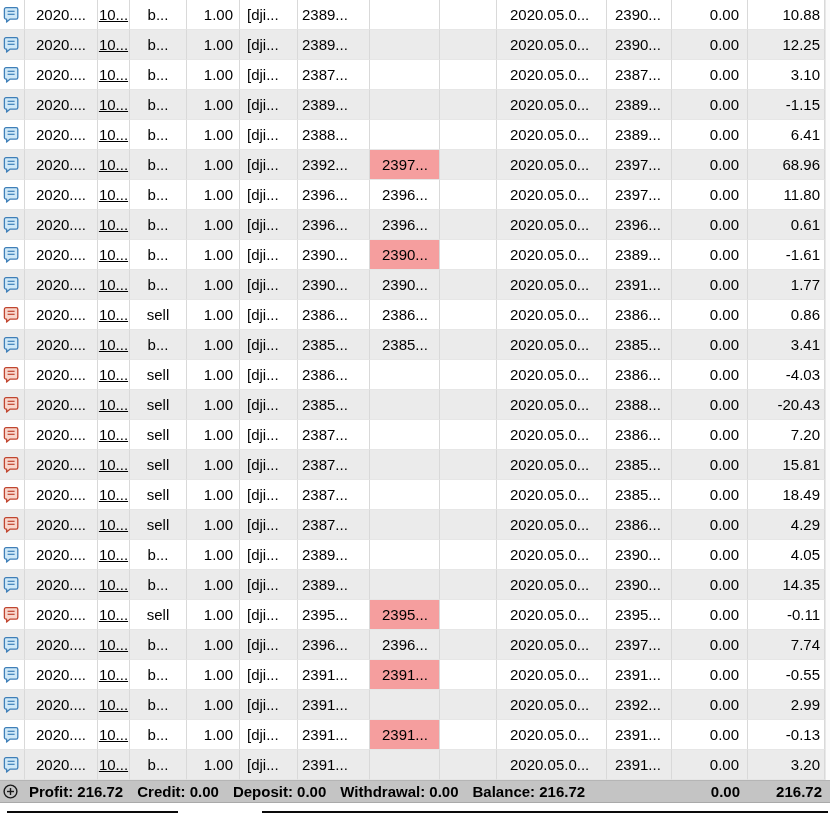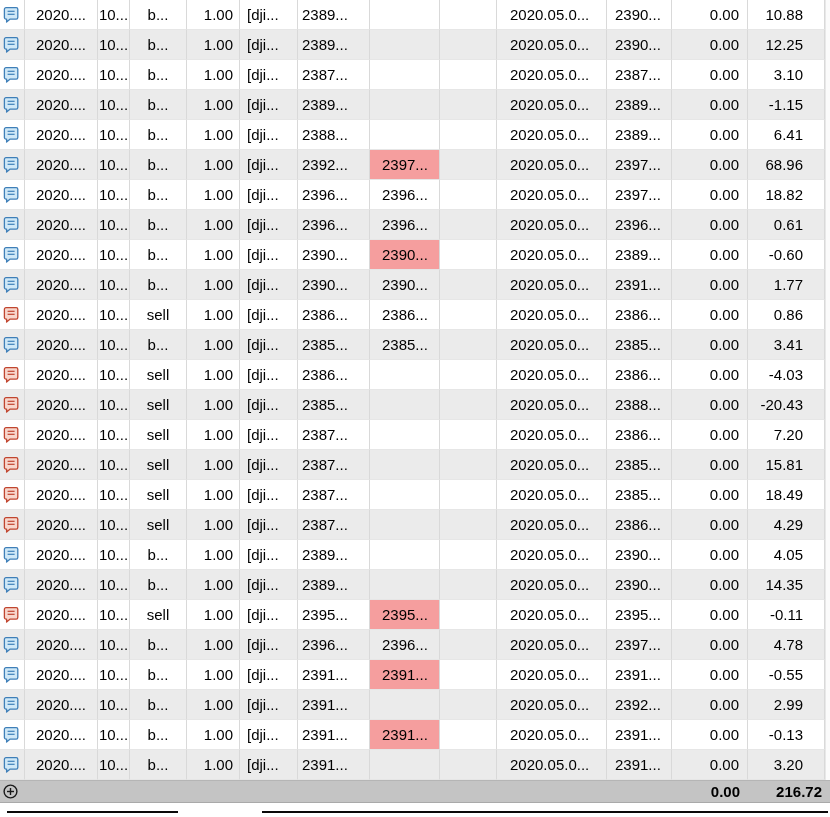--- a/index.html
+++ b/index.html
@@ -9,31 +9,31 @@
   .row{display:flex;height:30px;box-sizing:border-box;background:#fff;}
   .row.alt{background:#ebebeb;}
   .cell{height:100%;display:flex;align-items:center;box-sizing:border-box;
         border-right:1px solid #d9d9d9;border-bottom:1px solid #e6e6e6;
         padding:0 6px;white-space:nowrap;overflow:hidden;}
   .a-left{justify-content:flex-start;}
   .a-right{justify-content:flex-end;}
   .a-center{justify-content:center;padding:0 2px;}
   .c-icon{width:25px;padding:0 0 0 3px;justify-content:flex-start;}
   .c-time{width:73px;}
-  .c-order{width:32px;}
+  .c-order{width:32px;text-decoration:underline;}
   .c-type{width:57px;}
   .c-size{width:53px;}
   .c-symbol{width:58px;padding-left:7px;}
   .c-price{width:72px;padding-left:4px;}
   .c-sl{width:70px;padding-left:12px;}
   .c-tp{width:57px;}
   .c-ctime{width:110px;padding-left:13px;}
   .c-cprice{width:65px;padding-left:8px;}
   .c-comm{width:76px;padding-right:8px;}
-  .c-profit{width:77px;padding-right:21px;}
+  .c-profit{width:77px;padding-right:4px;}
   .hl{background:#f59e9e;}
   .right-strip{position:absolute;top:0;right:0;width:5px;height:803px;
                background:#fbfbfb;border-left:1px solid #e8e8e8;box-sizing:border-box;}
   .summary{position:absolute;top:780px;left:0;width:830px;height:23px;box-sizing:border-box;
            background:#c4c4c4;border-top:1px solid #b5b5b5;border-bottom:1px solid #a9a9a9;
            display:flex;align-items:center;font-weight:bold;font-size:15px;}
   .summary .sum-icon{margin:0 11px 0 3px;display:flex;align-items:center;}
   .sum-item{margin-right:14px;white-space:nowrap;}
   .sum-comm{position:absolute;right:90px;}
   .sum-profit{position:absolute;right:8px;}
@@ -185,21 +185,21 @@
         <div class="cell c-order a-center">10...</div>
         <div class="cell c-type a-center">b...</div>
         <div class="cell c-size a-right">1.00</div>
         <div class="cell c-symbol a-left">[dji...</div>
         <div class="cell c-price a-left">2396...</div>
         <div class="cell c-sl a-left">2396...</div>
         <div class="cell c-tp a-left"></div>
         <div class="cell c-ctime a-left">2020.05.0...</div>
         <div class="cell c-cprice a-left">2397...</div>
         <div class="cell c-comm a-right">0.00</div>
-        <div class="cell c-profit a-right">18.82</div>
+        <div class="cell c-profit a-right">11.80</div>
       </div>
       <div class="row alt">
         <div class="cell c-icon">
           <svg width="16" height="17" viewBox="0 0 16 17" style="display:block">
             <path d="M3 1.7 h10.2 a1.6 1.6 0 0 1 1.6 1.6 v8.2 a1.6 1.6 0 0 1 -1.6 1.6 H7.2 L3.6 16 v-2.9 h-0.6 a1.6 1.6 0 0 1 -1.6 -1.6 V3.3 a1.6 1.6 0 0 1 1.6 -1.6 z" fill="#cfe8f7" stroke="#3f7fb8" stroke-width="1.3" stroke-linejoin="round"></path>
             <line x1="4.6" y1="5.3" x2="11.6" y2="5.3" stroke="#3f7fb8" stroke-width="1.2"></line>
             <line x1="4.6" y1="8.3" x2="11.6" y2="8.3" stroke="#3f7fb8" stroke-width="1.2"></line>
           </svg>
         </div>
         <div class="cell c-time a-center">2020....</div>
@@ -227,21 +227,21 @@
         <div class="cell c-order a-center">10...</div>
         <div class="cell c-type a-center">b...</div>
         <div class="cell c-size a-right">1.00</div>
         <div class="cell c-symbol a-left">[dji...</div>
         <div class="cell c-price a-left">2390...</div>
         <div class="cell c-sl a-left hl">2390...</div>
         <div class="cell c-tp a-left"></div>
         <div class="cell c-ctime a-left">2020.05.0...</div>
         <div class="cell c-cprice a-left">2389...</div>
         <div class="cell c-comm a-right">0.00</div>
-        <div class="cell c-profit a-right">-0.60</div>
+        <div class="cell c-profit a-right">-1.61</div>
       </div>
       <div class="row alt">
         <div class="cell c-icon">
           <svg width="16" height="17" viewBox="0 0 16 17" style="display:block">
             <path d="M3 1.7 h10.2 a1.6 1.6 0 0 1 1.6 1.6 v8.2 a1.6 1.6 0 0 1 -1.6 1.6 H7.2 L3.6 16 v-2.9 h-0.6 a1.6 1.6 0 0 1 -1.6 -1.6 V3.3 a1.6 1.6 0 0 1 1.6 -1.6 z" fill="#cfe8f7" stroke="#3f7fb8" stroke-width="1.3" stroke-linejoin="round"></path>
             <line x1="4.6" y1="5.3" x2="11.6" y2="5.3" stroke="#3f7fb8" stroke-width="1.2"></line>
             <line x1="4.6" y1="8.3" x2="11.6" y2="8.3" stroke="#3f7fb8" stroke-width="1.2"></line>
           </svg>
         </div>
         <div class="cell c-time a-center">2020....</div>
@@ -500,21 +500,21 @@
         <div class="cell c-order a-center">10...</div>
         <div class="cell c-type a-center">b...</div>
         <div class="cell c-size a-right">1.00</div>
         <div class="cell c-symbol a-left">[dji...</div>
         <div class="cell c-price a-left">2396...</div>
         <div class="cell c-sl a-left">2396...</div>
         <div class="cell c-tp a-left"></div>
         <div class="cell c-ctime a-left">2020.05.0...</div>
         <div class="cell c-cprice a-left">2397...</div>
         <div class="cell c-comm a-right">0.00</div>
-        <div class="cell c-profit a-right">4.78</div>
+        <div class="cell c-profit a-right">7.74</div>
       </div>
       <div class="row">
         <div class="cell c-icon">
           <svg width="16" height="17" viewBox="0 0 16 17" style="display:block">
             <path d="M3 1.7 h10.2 a1.6 1.6 0 0 1 1.6 1.6 v8.2 a1.6 1.6 0 0 1 -1.6 1.6 H7.2 L3.6 16 v-2.9 h-0.6 a1.6 1.6 0 0 1 -1.6 -1.6 V3.3 a1.6 1.6 0 0 1 1.6 -1.6 z" fill="#cfe8f7" stroke="#3f7fb8" stroke-width="1.3" stroke-linejoin="round"></path>
             <line x1="4.6" y1="5.3" x2="11.6" y2="5.3" stroke="#3f7fb8" stroke-width="1.2"></line>
             <line x1="4.6" y1="8.3" x2="11.6" y2="8.3" stroke="#3f7fb8" stroke-width="1.2"></line>
           </svg>
         </div>
         <div class="cell c-time a-center">2020....</div>
@@ -597,20 +597,21 @@
   <div class="right-strip"></div>
 
   <div class="summary">
     <span class="sum-icon">
       <svg width="15" height="15" viewBox="0 0 15 15">
         <circle cx="7.5" cy="7.5" r="6.4" fill="none" stroke="#1a1a1a" stroke-width="1.4"></circle>
         <line x1="7.5" y1="4" x2="7.5" y2="11" stroke="#1a1a1a" stroke-width="1.4"></line>
         <line x1="4" y1="7.5" x2="11" y2="7.5" stroke="#1a1a1a" stroke-width="1.4"></line>
       </svg>
     </span>
+    <span id="summary-items"><span class="sum-item">Profit: 216.72</span><span class="sum-item">Credit: 0.00</span><span class="sum-item">Deposit: 0.00</span><span class="sum-item">Withdrawal: 0.00</span><span class="sum-item">Balance: 216.72</span></span>
     <span class="sum-comm">0.00</span>
     <span class="sum-profit">216.72</span>
   </div>
 
   <div class="bottom">
     <div class="tabline one"></div>
     <div class="tabline two"></div>
   </div>
 </div>
 

